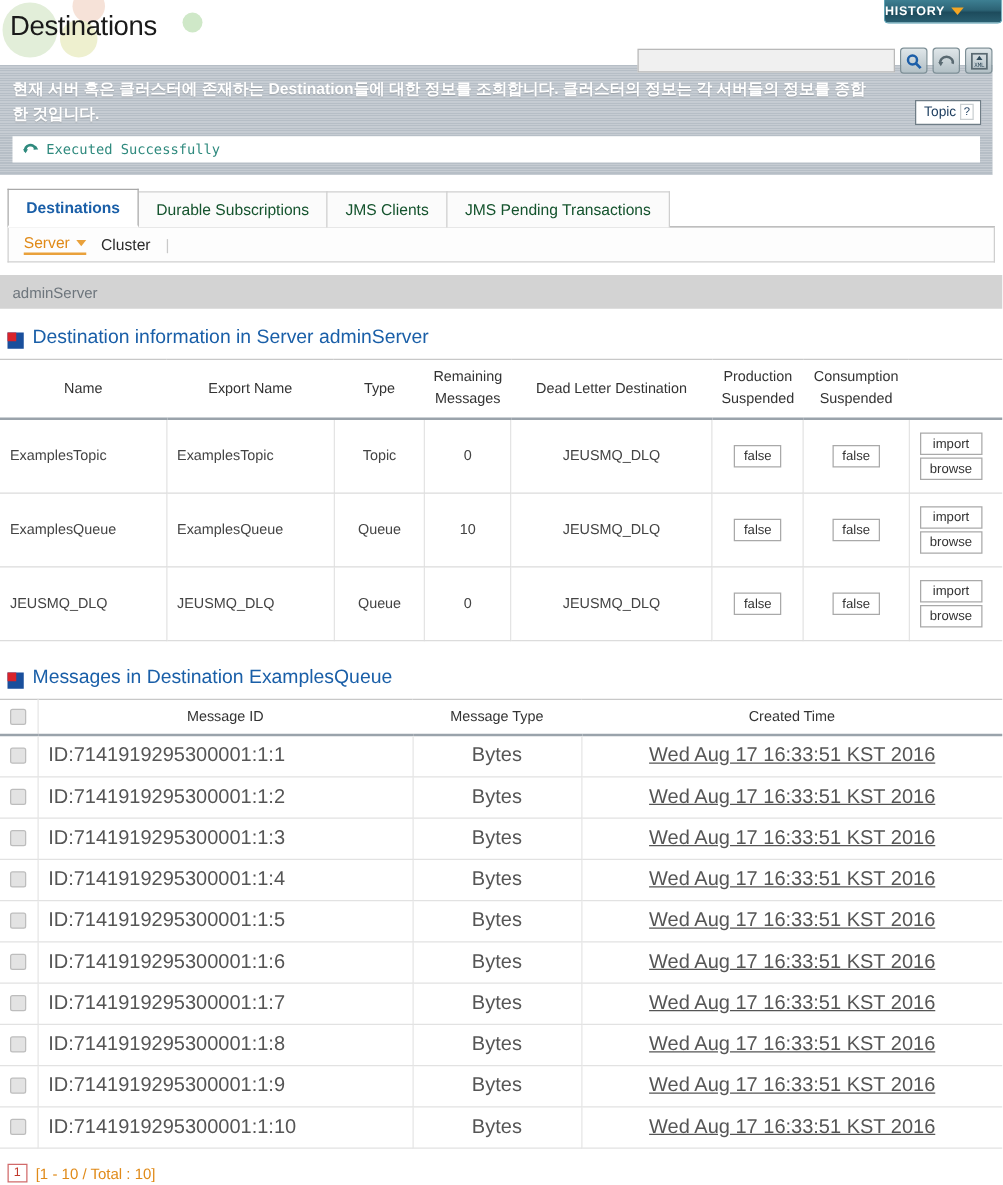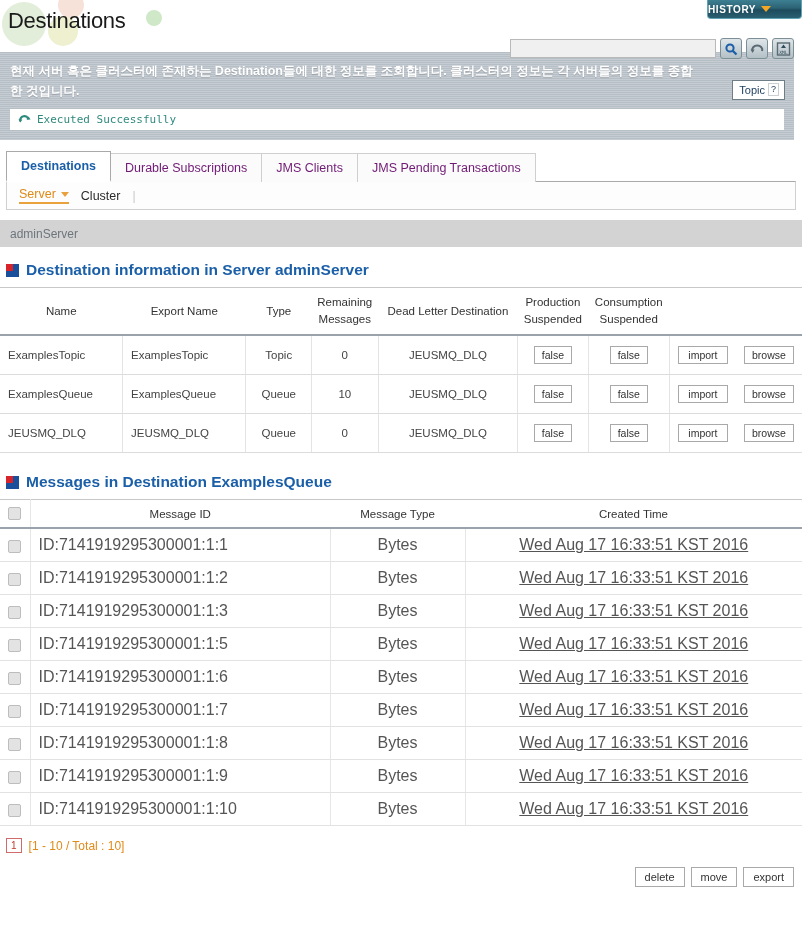--- a/index.html
+++ b/index.html
@@ -92,21 +92,21 @@
     font-family: "DejaVu Sans Mono", monospace;
     font-size: 11px; color: #2f8a7e;
   }
 
   
   .tabs-wrap { margin: 10px 0 0 0; padding: 0 0 0 6px; position: relative; }
   .tabs { display: flex; align-items: flex-end; }
   .tab {
     border: 1px solid #cfcfcf; border-bottom: none;
     padding: 7px 14px 7px 14px;
-    font-size: 12.5px; color: #701a75; background: #fbfbfb;
+    font-size: 12.5px; color: #14532d; background: #fbfbfb;
     cursor: pointer; margin-right: -1px; position: relative; top: 1px;
   }
   .tab.active {
     background: #ffffff; color: #1a5fa8; font-weight: bold;
     border-color: #a9a9a9; border-bottom: 2px solid #ffffff; z-index: 2;
   }
   .subnav {
     border: 1px solid #cfcfcf; border-top: 1px solid #a9a9a9;
     background: #fdfdfd; height: 29px;
     display: flex; align-items: center; gap: 12px; padding-left: 12px;
@@ -126,23 +126,22 @@
 
   
   .server-bar {
     margin: 10px 0 0 0; background: #d3d3d3; height: 27px;
     display: flex; align-items: center; padding-left: 10px;
     font-size: 12px; color: #6d757c;
   }
 
   
   .section-head {
-    display: flex; align-items: center; gap: 7px;
+    display: flex; align-items: flex-end; gap: 7px;
     margin: 14px 0 8px 6px;
-    font-weight: bold;
   }
   .sec-icon { width: 13px; height: 13px; position: relative; }
   .sec-icon .blue { position: absolute; inset: 0; background: #1a4f9c; }
   .sec-icon .red  { position: absolute; left: 0; top: 0; width: 7px; height: 7px; background: #d8232a; }
   .sec-title { font-size: 15.5px; color: #1a5fa8; }
 
   
   table { border-collapse: collapse; width: 100%; }
   .dest-table thead th {
     font-size: 11.5px; font-weight: normal; color: #333;
@@ -157,21 +156,21 @@
   }
   .dest-table tbody td.c { text-align: center; }
   .dest-table tbody td:last-child { border-right: none; }
   .dest-table tbody td:first-child { border-left: none; border-right: 1px solid #e4e4e4; }
 
   .mini-btn {
     border: 1px solid #a9a9a9; background: #ffffff;
     font-size: 10.5px; color: #333; padding: 2px 7px;
     cursor: pointer; font-family: "Liberation Sans", sans-serif;
   }
-  .stack-btns { display: flex; align-items: center; gap: 16px; }
+  .stack-btns { display: flex; flex-direction: column; align-items: flex-start; gap: 2px; }
   .stack-btns .mini-btn { width: 50px; text-align: center; }
 
   
   .msg-table thead th {
     font-size: 11.5px; font-weight: normal; color: #333;
     padding: 7px 4px; text-align: center;
     border-top: 1px solid #c8c8c8; border-bottom: 2px solid #9aa3ab;
   }
   .msg-table tbody td {
     font-size: 16px; color: #555; padding: 7px 8px;
@@ -399,20 +398,26 @@
         <td class="c">Wed Aug 17 16:33:51 KST 2016</td>
       </tr>
       <tr>
         <td class="chk"><span class="cbox"></span></td>
         <td>ID:7141919295300001:1:3</td>
         <td class="c">Bytes</td>
         <td class="c">Wed Aug 17 16:33:51 KST 2016</td>
       </tr>
       <tr>
         <td class="chk"><span class="cbox"></span></td>
+        <td>ID:7141919295300001:1:4</td>
+        <td class="c">Bytes</td>
+        <td class="c">Wed Aug 17 16:33:51 KST 2016</td>
+      </tr>
+      <tr>
+        <td class="chk"><span class="cbox"></span></td>
         <td>ID:7141919295300001:1:5</td>
         <td class="c">Bytes</td>
         <td class="c">Wed Aug 17 16:33:51 KST 2016</td>
       </tr>
       <tr>
         <td class="chk"><span class="cbox"></span></td>
         <td>ID:7141919295300001:1:6</td>
         <td class="c">Bytes</td>
         <td class="c">Wed Aug 17 16:33:51 KST 2016</td>
       </tr>

